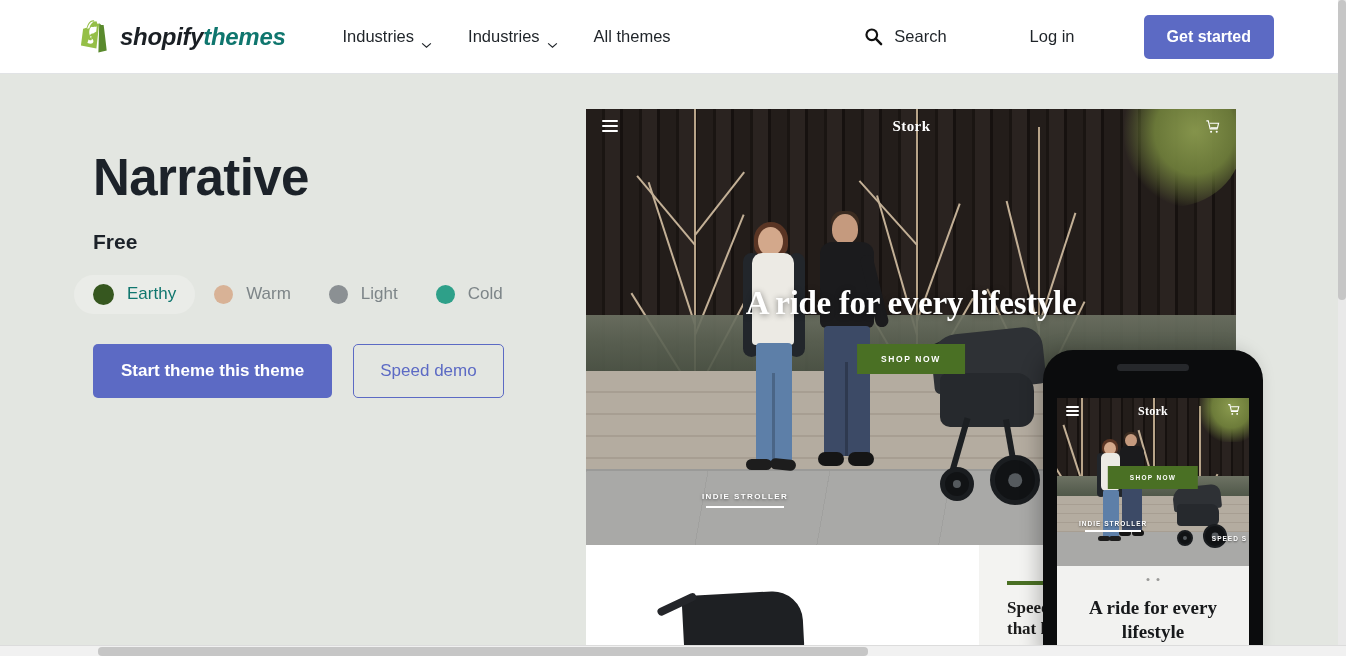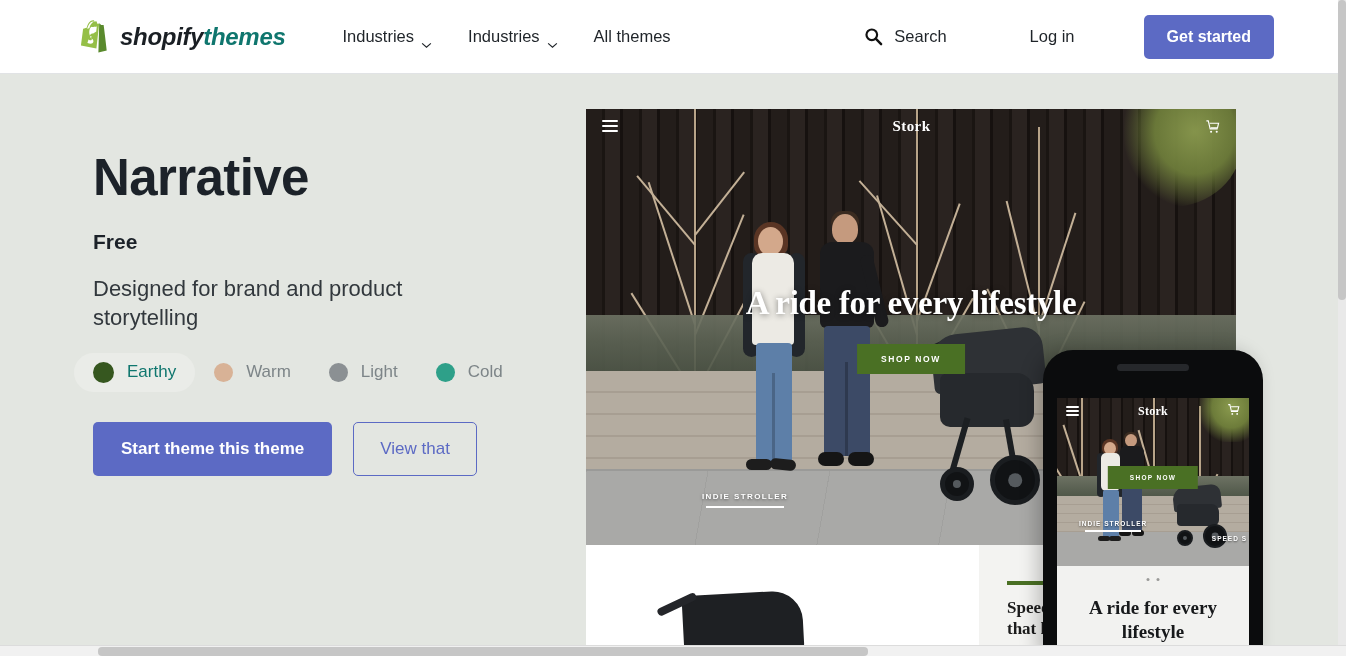--- a/index.html
+++ b/index.html
@@ -692,21 +692,20 @@
       </div>
       <div class="nav-login">Log in</div>
       <button class="btn-getstarted">Get started</button>
     </div>
   </div>
   <div class="page-edge-right"></div>
 
   <div class="left-col">
     <h1 class="theme-title">Narrative</h1>
     <div class="theme-price">Free</div>
-    <div class="theme-desc">Designed for brand and product storytelling</div>
 
     <div class="swatch-row">
       <div class="swatch selected">
         <span class="dot" id="dot0" style="background: rgb(54, 87, 31);"></span>
         <span class="swatch-name">Earthy</span>
       </div>
       <div class="swatch">
         <span class="dot" id="dot1" style="background: rgb(216, 178, 150);"></span>
         <span class="swatch-name">Warm</span>
       </div>
@@ -715,21 +714,21 @@
         <span class="swatch-name">Light</span>
       </div>
       <div class="swatch">
         <span class="dot" id="dot3" style="background: rgb(46, 160, 137);"></span>
         <span class="swatch-name">Cold</span>
       </div>
     </div>
 
     <div class="cta-row">
       <button class="btn-primary">Start theme this theme</button>
-      <button class="btn-secondary">View that</button>
+      <button class="btn-secondary">Speed demo</button>
     </div>
   </div>
 
   <div class="preview-desktop">
     <div class="pv-hero">
       <div class="pv-bg-wall"></div>
 
       <div class="tree" style="left:108px;height:300px;">
         <span class="branch" style="height:120px;transform:rotate(-32deg);"></span>
         <span class="branch" style="height:105px;transform:rotate(28deg);"></span>

